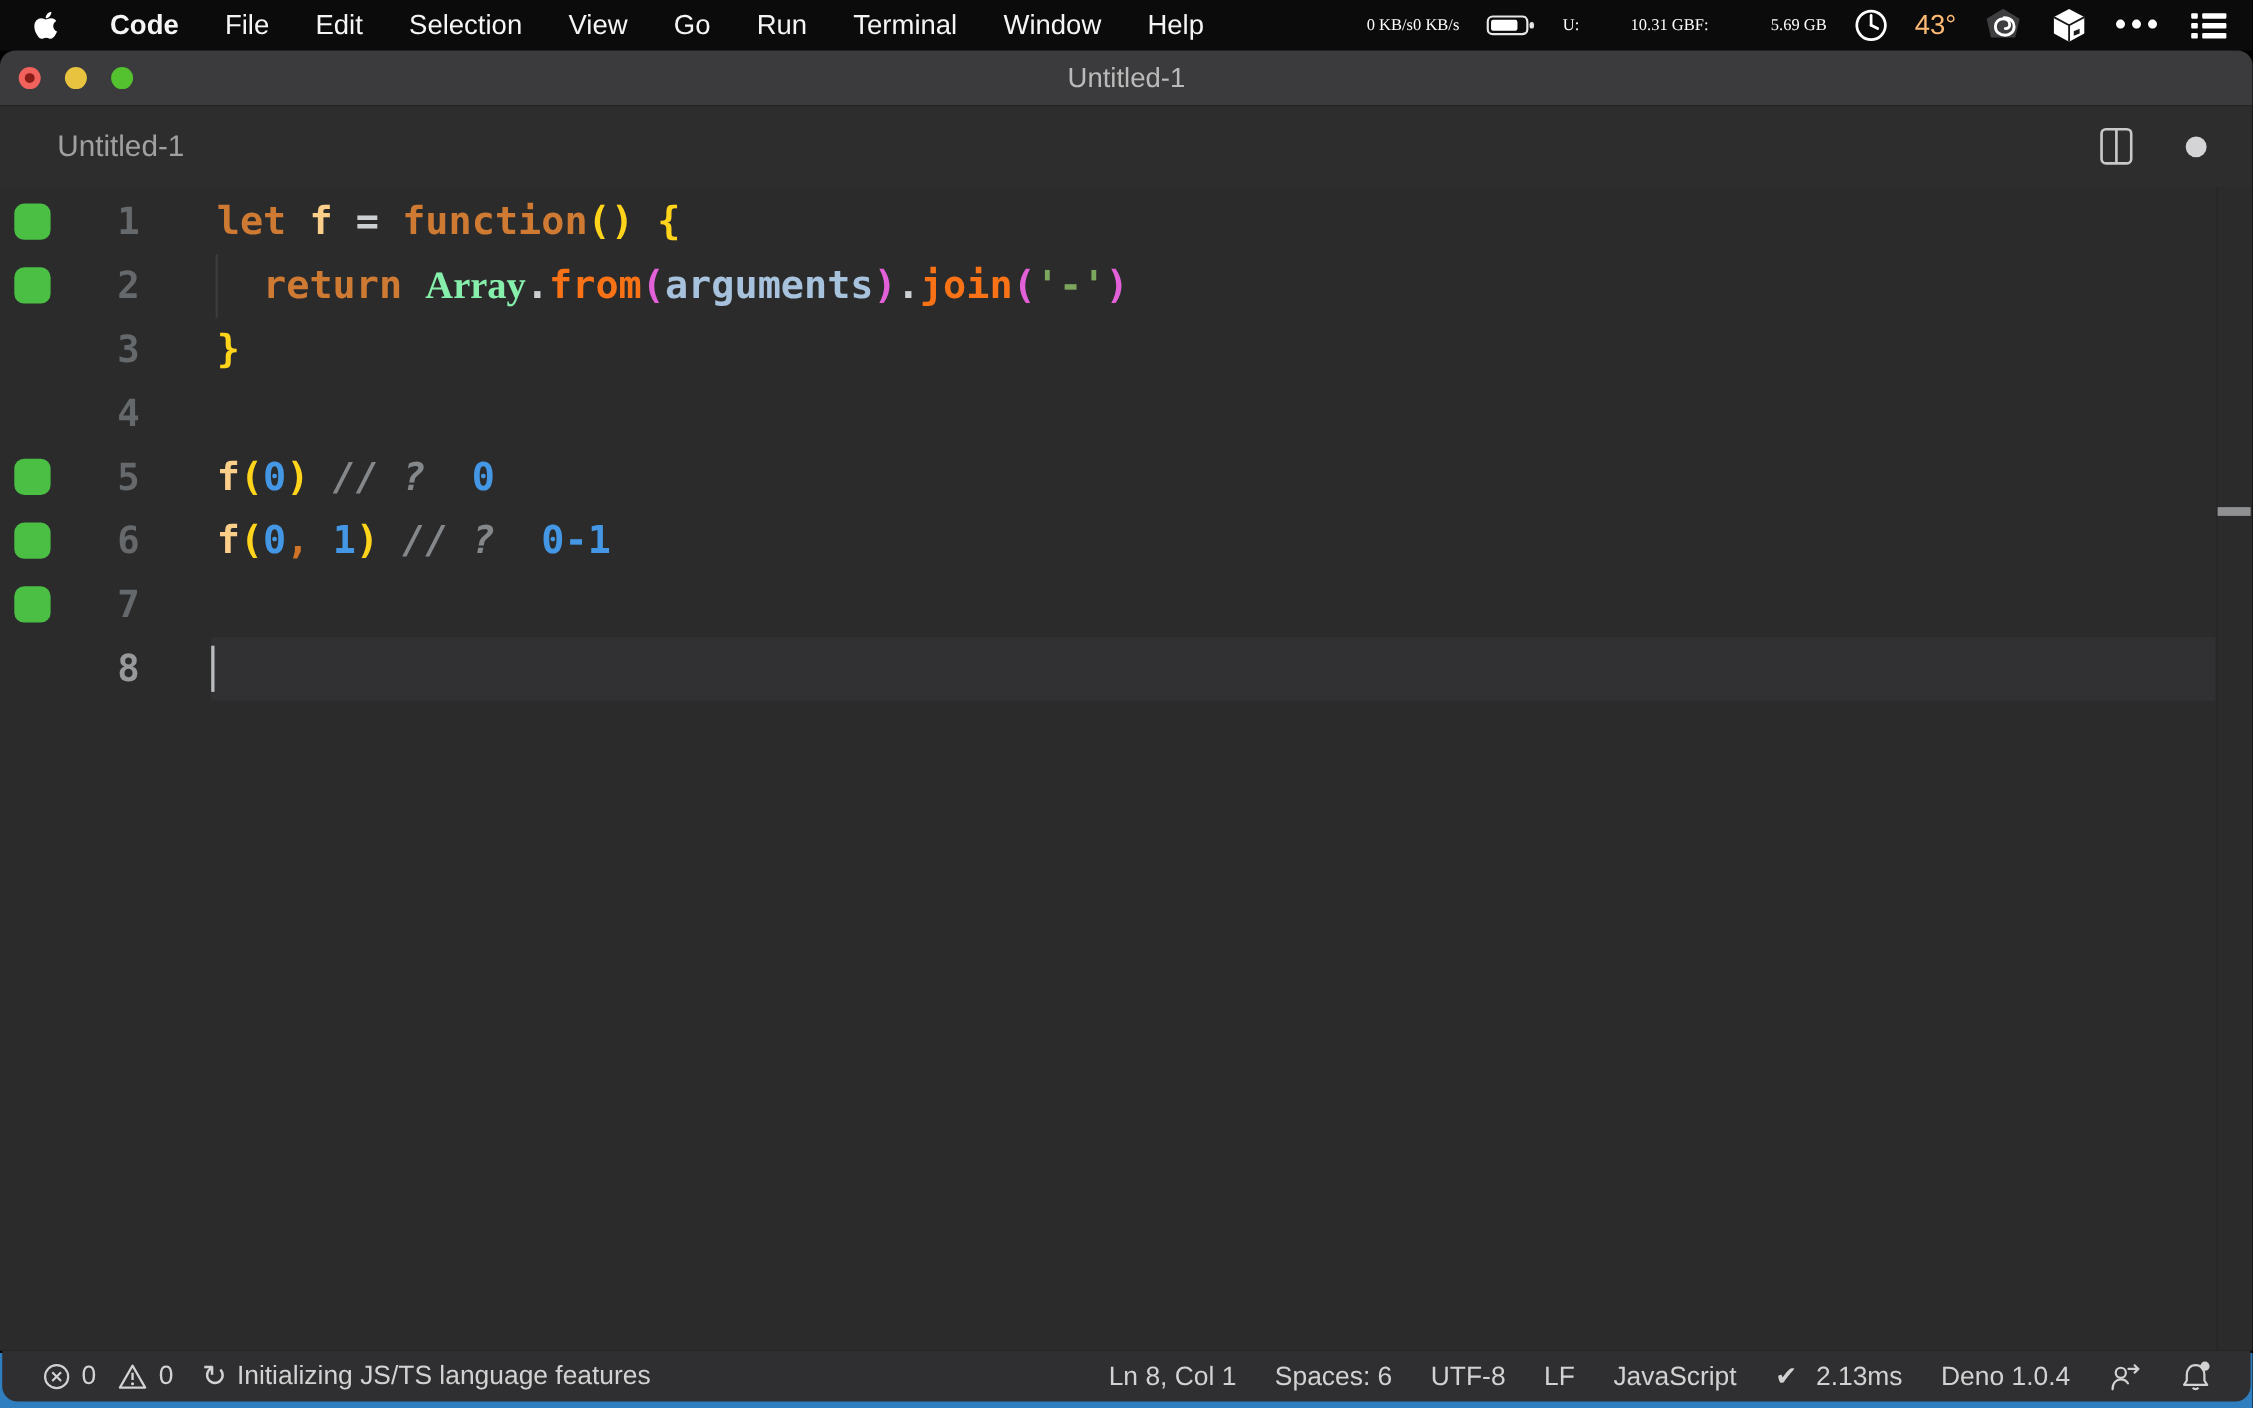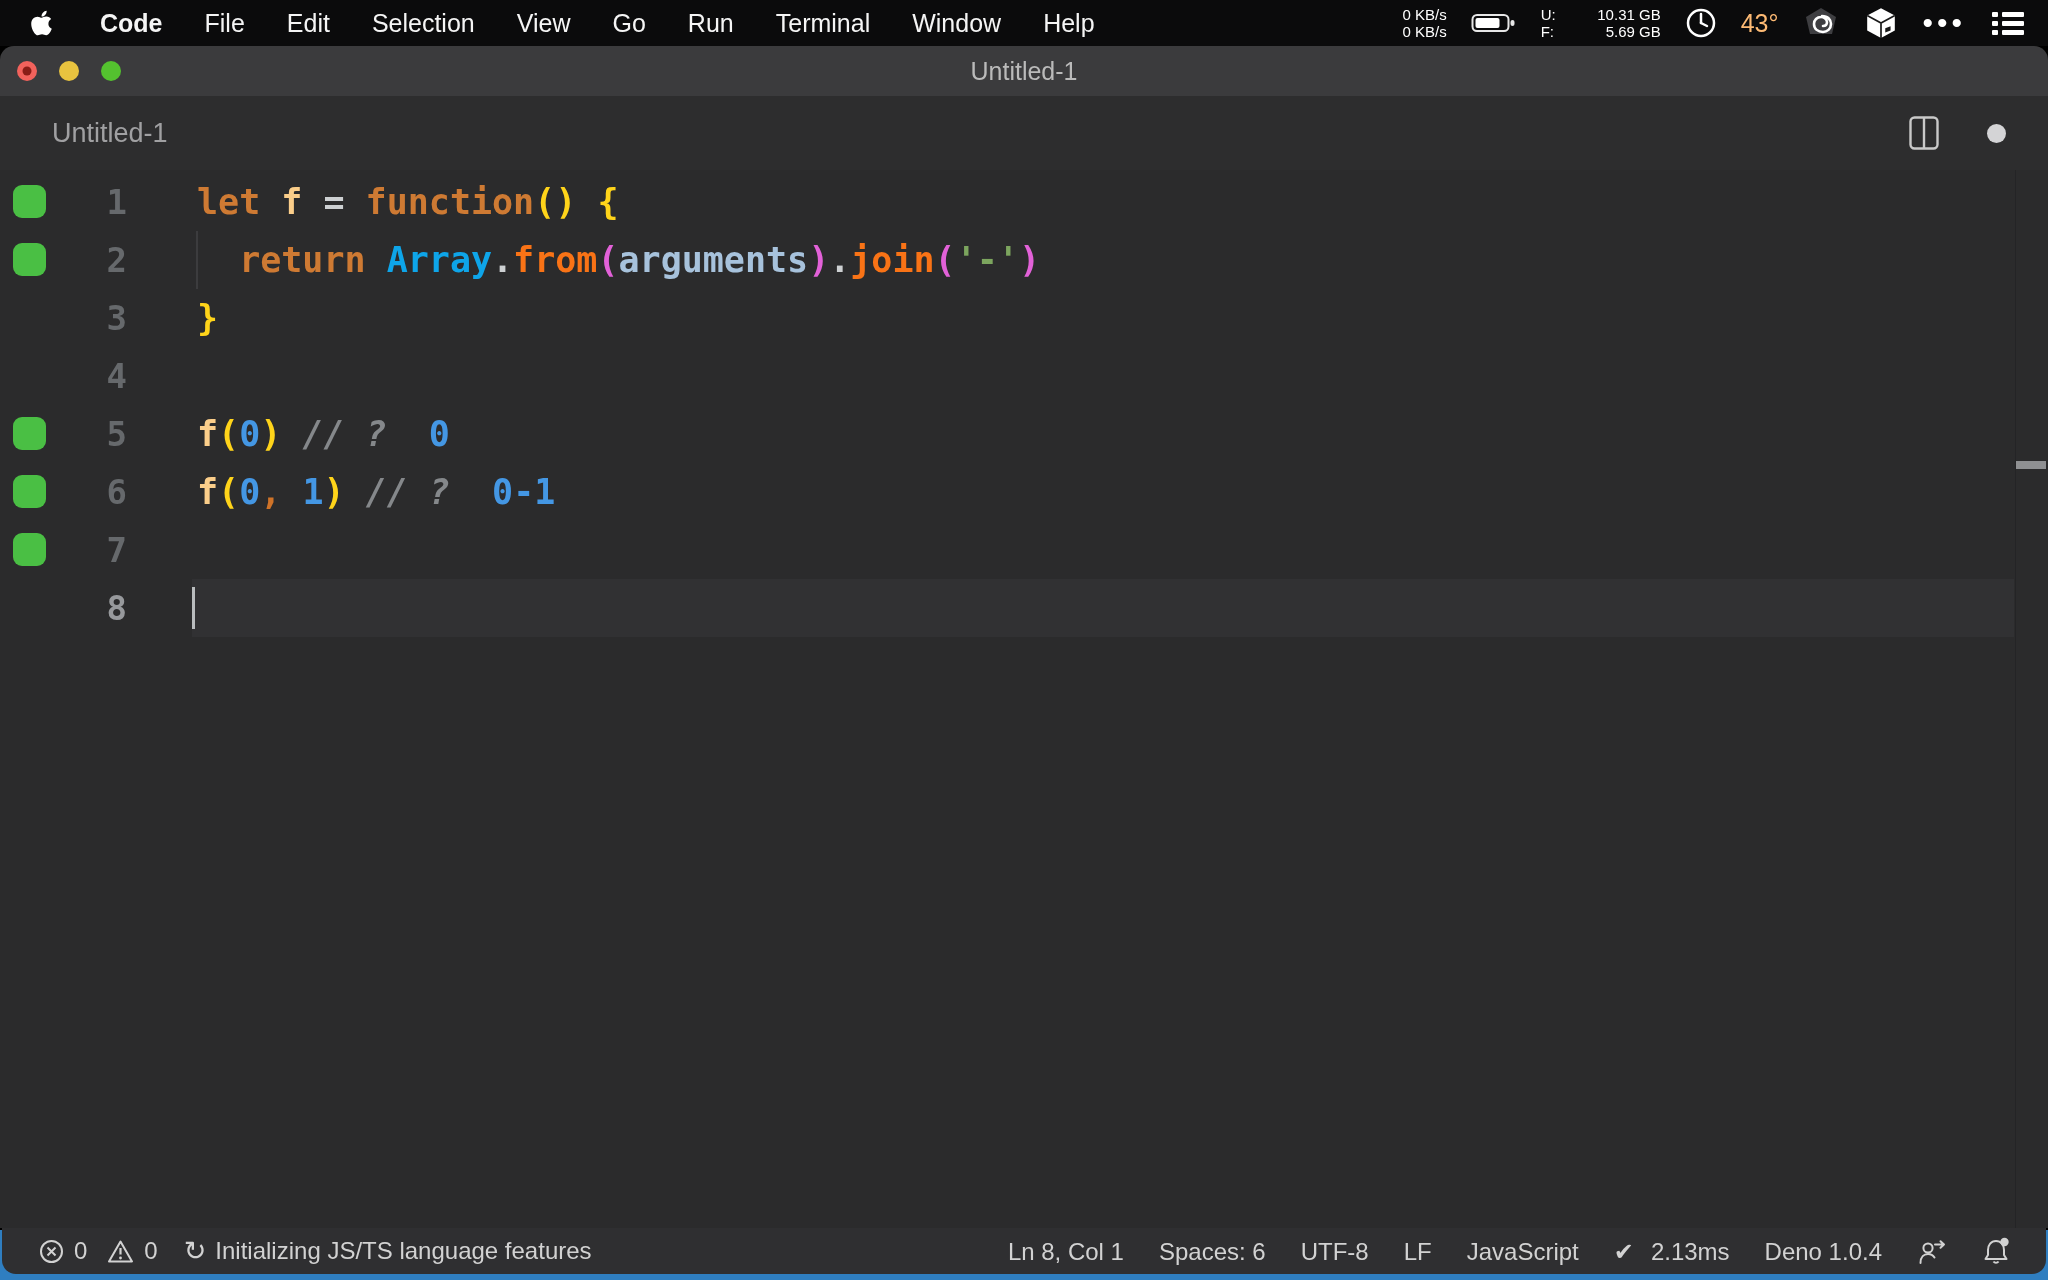--- a/index.html
+++ b/index.html
@@ -7,21 +7,21 @@
   .screen { position:relative; width:2048px; height:1280px; background:#000; overflow:hidden; }
 
   
   .menubar { position:absolute; top:0; left:0; right:0; height:46px; background:#0b0b0c;
              display:flex; align-items:center; color:#f5f5f5; font-size:25px;justify-content:flex-end; }
   .apple-wrap { padding:0 26px 0 30px; display:flex; align-items:center; }
   .menu-items { display:flex; align-items:center; height:100%; }
   .menu-item { padding:0 21px; line-height:46px; }
   .menu-item.app-name { font-weight:700; }
   .mb-right { margin-left:auto; display:flex; align-items:center; gap:24px; padding-right:22px; }
-  .stack { display:flex; flex-direction:column; font-size:15px; line-height:17px; color:#fff; }
+  .stack { display:flex; font-size:15px; line-height:17px; color:#fff;font-family:Liberation Serif, serif; }
   .stack.net { text-align:right; }
   .disk-row { display:flex; width:120px; justify-content:space-between; }
   .temp { font-size:25px; color:#fdba74; }
   .dots { font-size:30px; letter-spacing:4px; color:#fff; }
 
   
   .titlebar { position:absolute; top:46px; left:0; right:0; height:50px; background:#3b3b3d;
               border-radius:14px 14px 0 0; }
   .traffic { position:absolute; top:15px; left:17px; display:flex; gap:22px; }
   .light { width:20px; height:20px; border-radius:50%; position:relative; }
@@ -47,21 +47,21 @@
                          background:#313133; }
   .cursor { position:absolute; left:192px; top:8px; width:3px; height:42px; background:#b9bcbe; }
   .marker { position:absolute; left:13px; top:12px; width:33px; height:33px; border-radius:9px; }
   .num { position:absolute; left:0; width:127px; text-align:right; line-height:58px;
          font-family:"DejaVu Sans Mono", monospace; font-weight:700; font-size:34px; color:#66696c; }
   .row.current .num { color:#97999c; }
   .code { position:absolute; left:197px; top:0; line-height:58px; white-space:pre;
           font-family:"DejaVu Sans Mono", monospace; font-weight:700; font-size:35px; color:#d4d4d4;text-align:right; }
   .guide { position:absolute; left:196px; top:0; height:58px; width:2px; background:#3c3c3e; }
   .tk-kw{color:#ce7a33;} .tk-vardef{color:#fbce8a;} .tk-op{color:#cdd0d2;}
-  .tk-brY{color:#ffd41a;} .tk-cls{color:#0ea5e9;} .tk-fn{color:#f97316;}
+  .tk-brY{color:#ffd41a;} .tk-cls{color:#86efac;font-family:Liberation Serif, serif;} .tk-fn{color:#f97316;}
   .tk-brM{color:#e261d8;} .tk-arg{color:#a7c2dc;} .tk-str{color:#7ca55e;}
   .tk-num{color:#4497e4;} .tk-comma{color:#cf7328;}
   .tk-cmt{color:#85888b;font-style:italic;} .tk-res{color:#4497e4;}
   .scroll-sep { position:absolute; top:0; bottom:0; left:2015px; width:1px; background:#242426; }
   .ov-mark { position:absolute; left:2016px; top:291px; width:30px; height:8px; background:#8f9092; }
 
   
   .blue-strip { position:absolute; left:0; right:0; top:1230px; bottom:0; }
   .statusbar { position:absolute; left:2px; right:2px; top:1228px; height:46px; background:#2f2f31;
                border-radius:0 0 14px 14px; display:flex; align-items:center;

